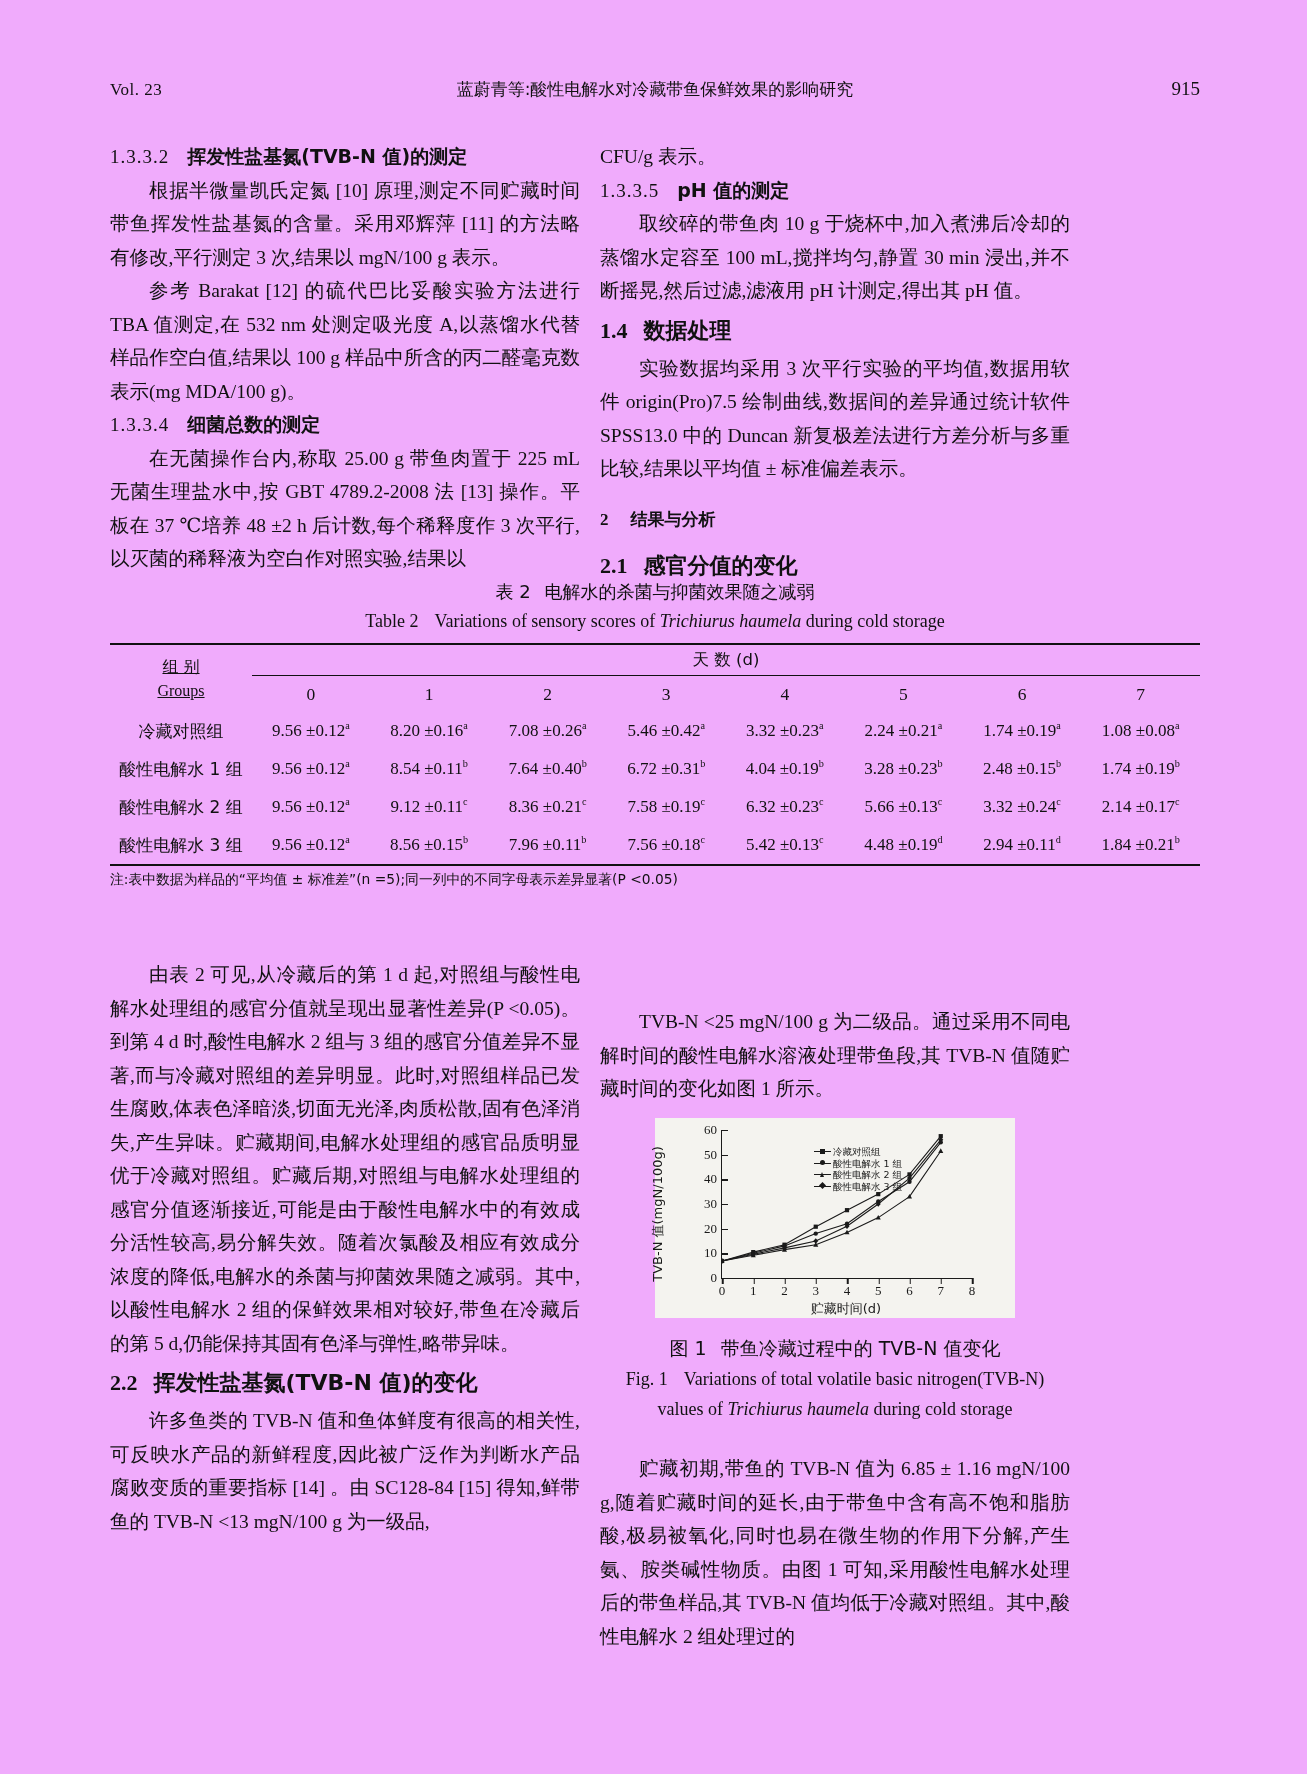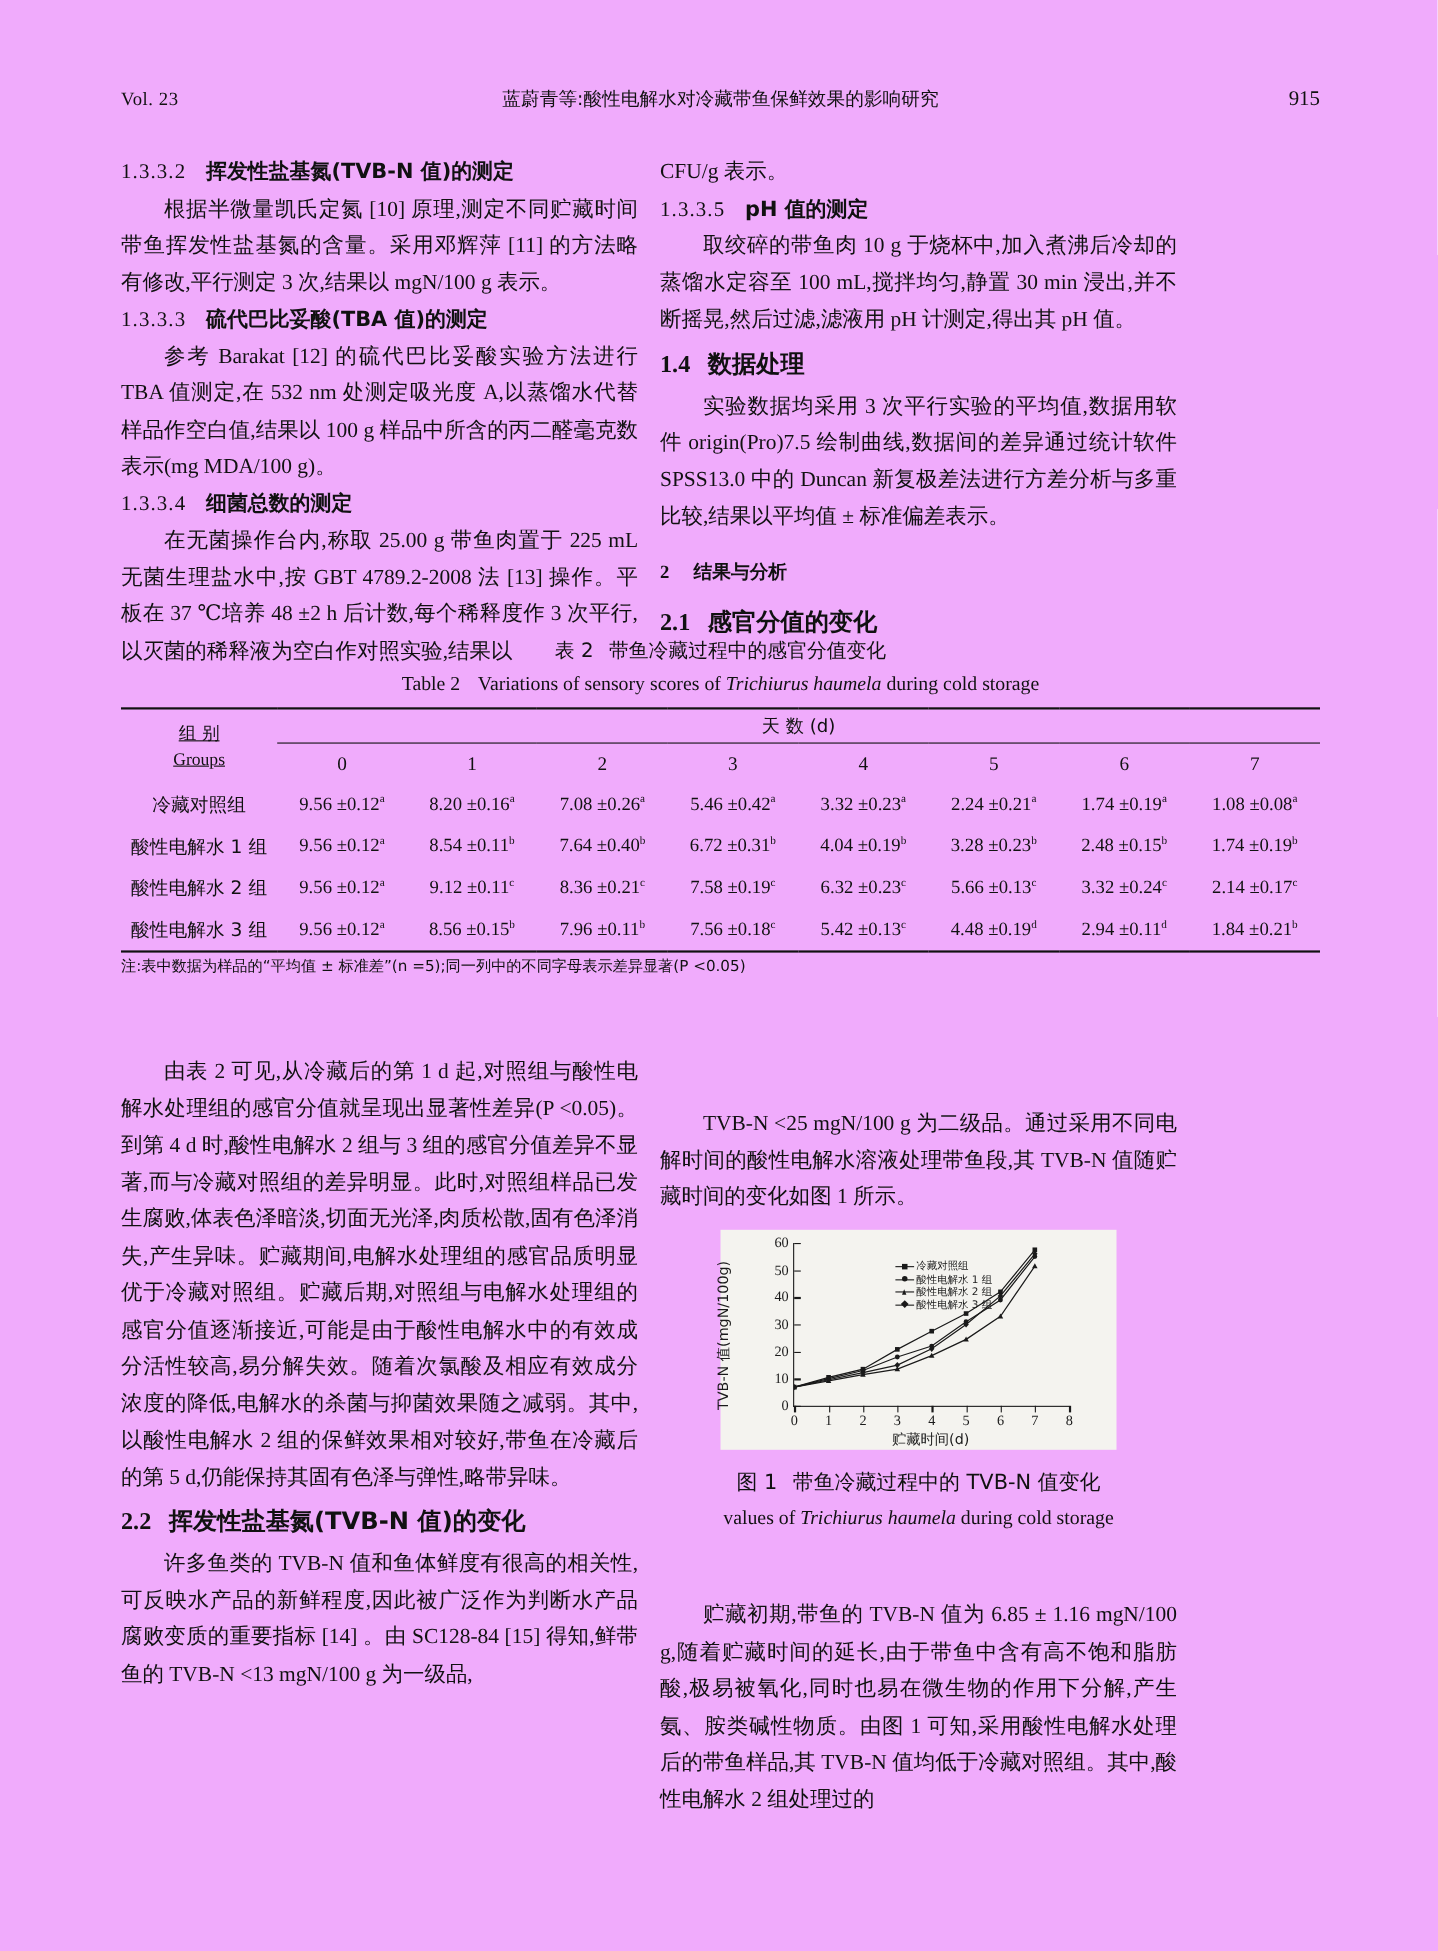--- a/index.html
+++ b/index.html
@@ -285,23 +285,20 @@
     <span class="vol">Vol. 23</span>
     <span class="center">蓝蔚青等:酸性电解水对冷藏带鱼保鲜效果的影响研究</span>
     <span class="pageno">915</span>
   </div>
 
   <div class="col col-left colA">
     <p class="sec">
       <span class="num">1.3.3.2</span><span class="gap"></span><span>挥发性盐基氮(TVB-N 值)的测定</span>
     </p>
     <p>根据半微量凯氏定氮 [10] 原理,测定不同贮藏时间带鱼挥发性盐基氮的含量。采用邓辉萍 [11] 的方法略有修改,平行测定 3 次,结果以 mgN/100 g 表示。</p>
-    <p class="sec">
-      <span class="num">1.3.3.3</span><span class="gap"></span><span>硫代巴比妥酸(TBA 值)的测定</span>
-    </p>
     <p>参考 Barakat [12] 的硫代巴比妥酸实验方法进行 TBA 值测定,在 532 nm 处测定吸光度 A,以蒸馏水代替样品作空白值,结果以 100 g 样品中所含的丙二醛毫克数表示(mg MDA/100 g)。</p>
     <p class="sec">
       <span class="num">1.3.3.4</span><span class="gap"></span><span>细菌总数的测定</span>
     </p>
     <p>在无菌操作台内,称取 25.00 g 带鱼肉置于 225 mL 无菌生理盐水中,按 GBT 4789.2-2008 法 [13] 操作。平板在 37 ℃培养 48 ±2 h 后计数,每个稀释度作 3 次平行,以灭菌的稀释液为空白作对照实验,结果以</p>
   </div>
 
   <div class="col col-right colB">
     <p class="noind">CFU/g 表示。</p>
     <p class="sec">
@@ -315,21 +312,21 @@
     <p class="sec-big">
       <span class="num">2</span><span class="gap"></span><span>结果与分析</span>
     </p>
     <p class="sec2">
       <span class="num">2.1</span><span class="gap"></span><span>感官分值的变化</span>
     </p>
   </div>
 
   <div class="tbl-wrap">
     <div class="cap-cn">
-      <span>表 2</span><span class="gap"></span><span>带鱼冷藏过程中的感官分值变化</span>
+      <span>表 2</span><span class="gap"></span><span>电解水的杀菌与抑菌效果随之减弱</span>
     </div>
     <div class="cap-en">
       <span>Table 2</span><span class="gap"></span><span>Variations of sensory scores of</span>
       <i>Trichiurus haumela</i>
       <span>during cold storage</span>
     </div>
 
     <table class="data">
       <thead>
         <tr>
@@ -505,20 +502,23 @@
           <div class="xtick" style="left: 250px;">8</div>
         </div>
       <div class="xlabel">贮藏时间(d)</div>
     </div>
 
     <div class="figcap">
       <div class="cn">
         <span>图 1</span><span class="gap"></span><span>带鱼冷藏过程中的 TVB-N 值变化</span>
       </div>
       <div class="en">
+        <span>Fig. 1</span><span class="gap"></span><span>Variations of total volatile basic nitrogen(TVB-N)</span>
+      </div>
+      <div class="en">
         <span>values of</span>
         <i>Trichiurus haumela</i>
         <span>during cold storage</span>
       </div>
     </div>
   </div>
 
   <div class="col col-right colD" style="top:1452px;">
     <p>贮藏初期,带鱼的 TVB-N 值为 6.85 ± 1.16 mgN/100 g,随着贮藏时间的延长,由于带鱼中含有高不饱和脂肪酸,极易被氧化,同时也易在微生物的作用下分解,产生氨、胺类碱性物质。由图 1 可知,采用酸性电解水处理后的带鱼样品,其 TVB-N 值均低于冷藏对照组。其中,酸性电解水 2 组处理过的</p>
   </div>

